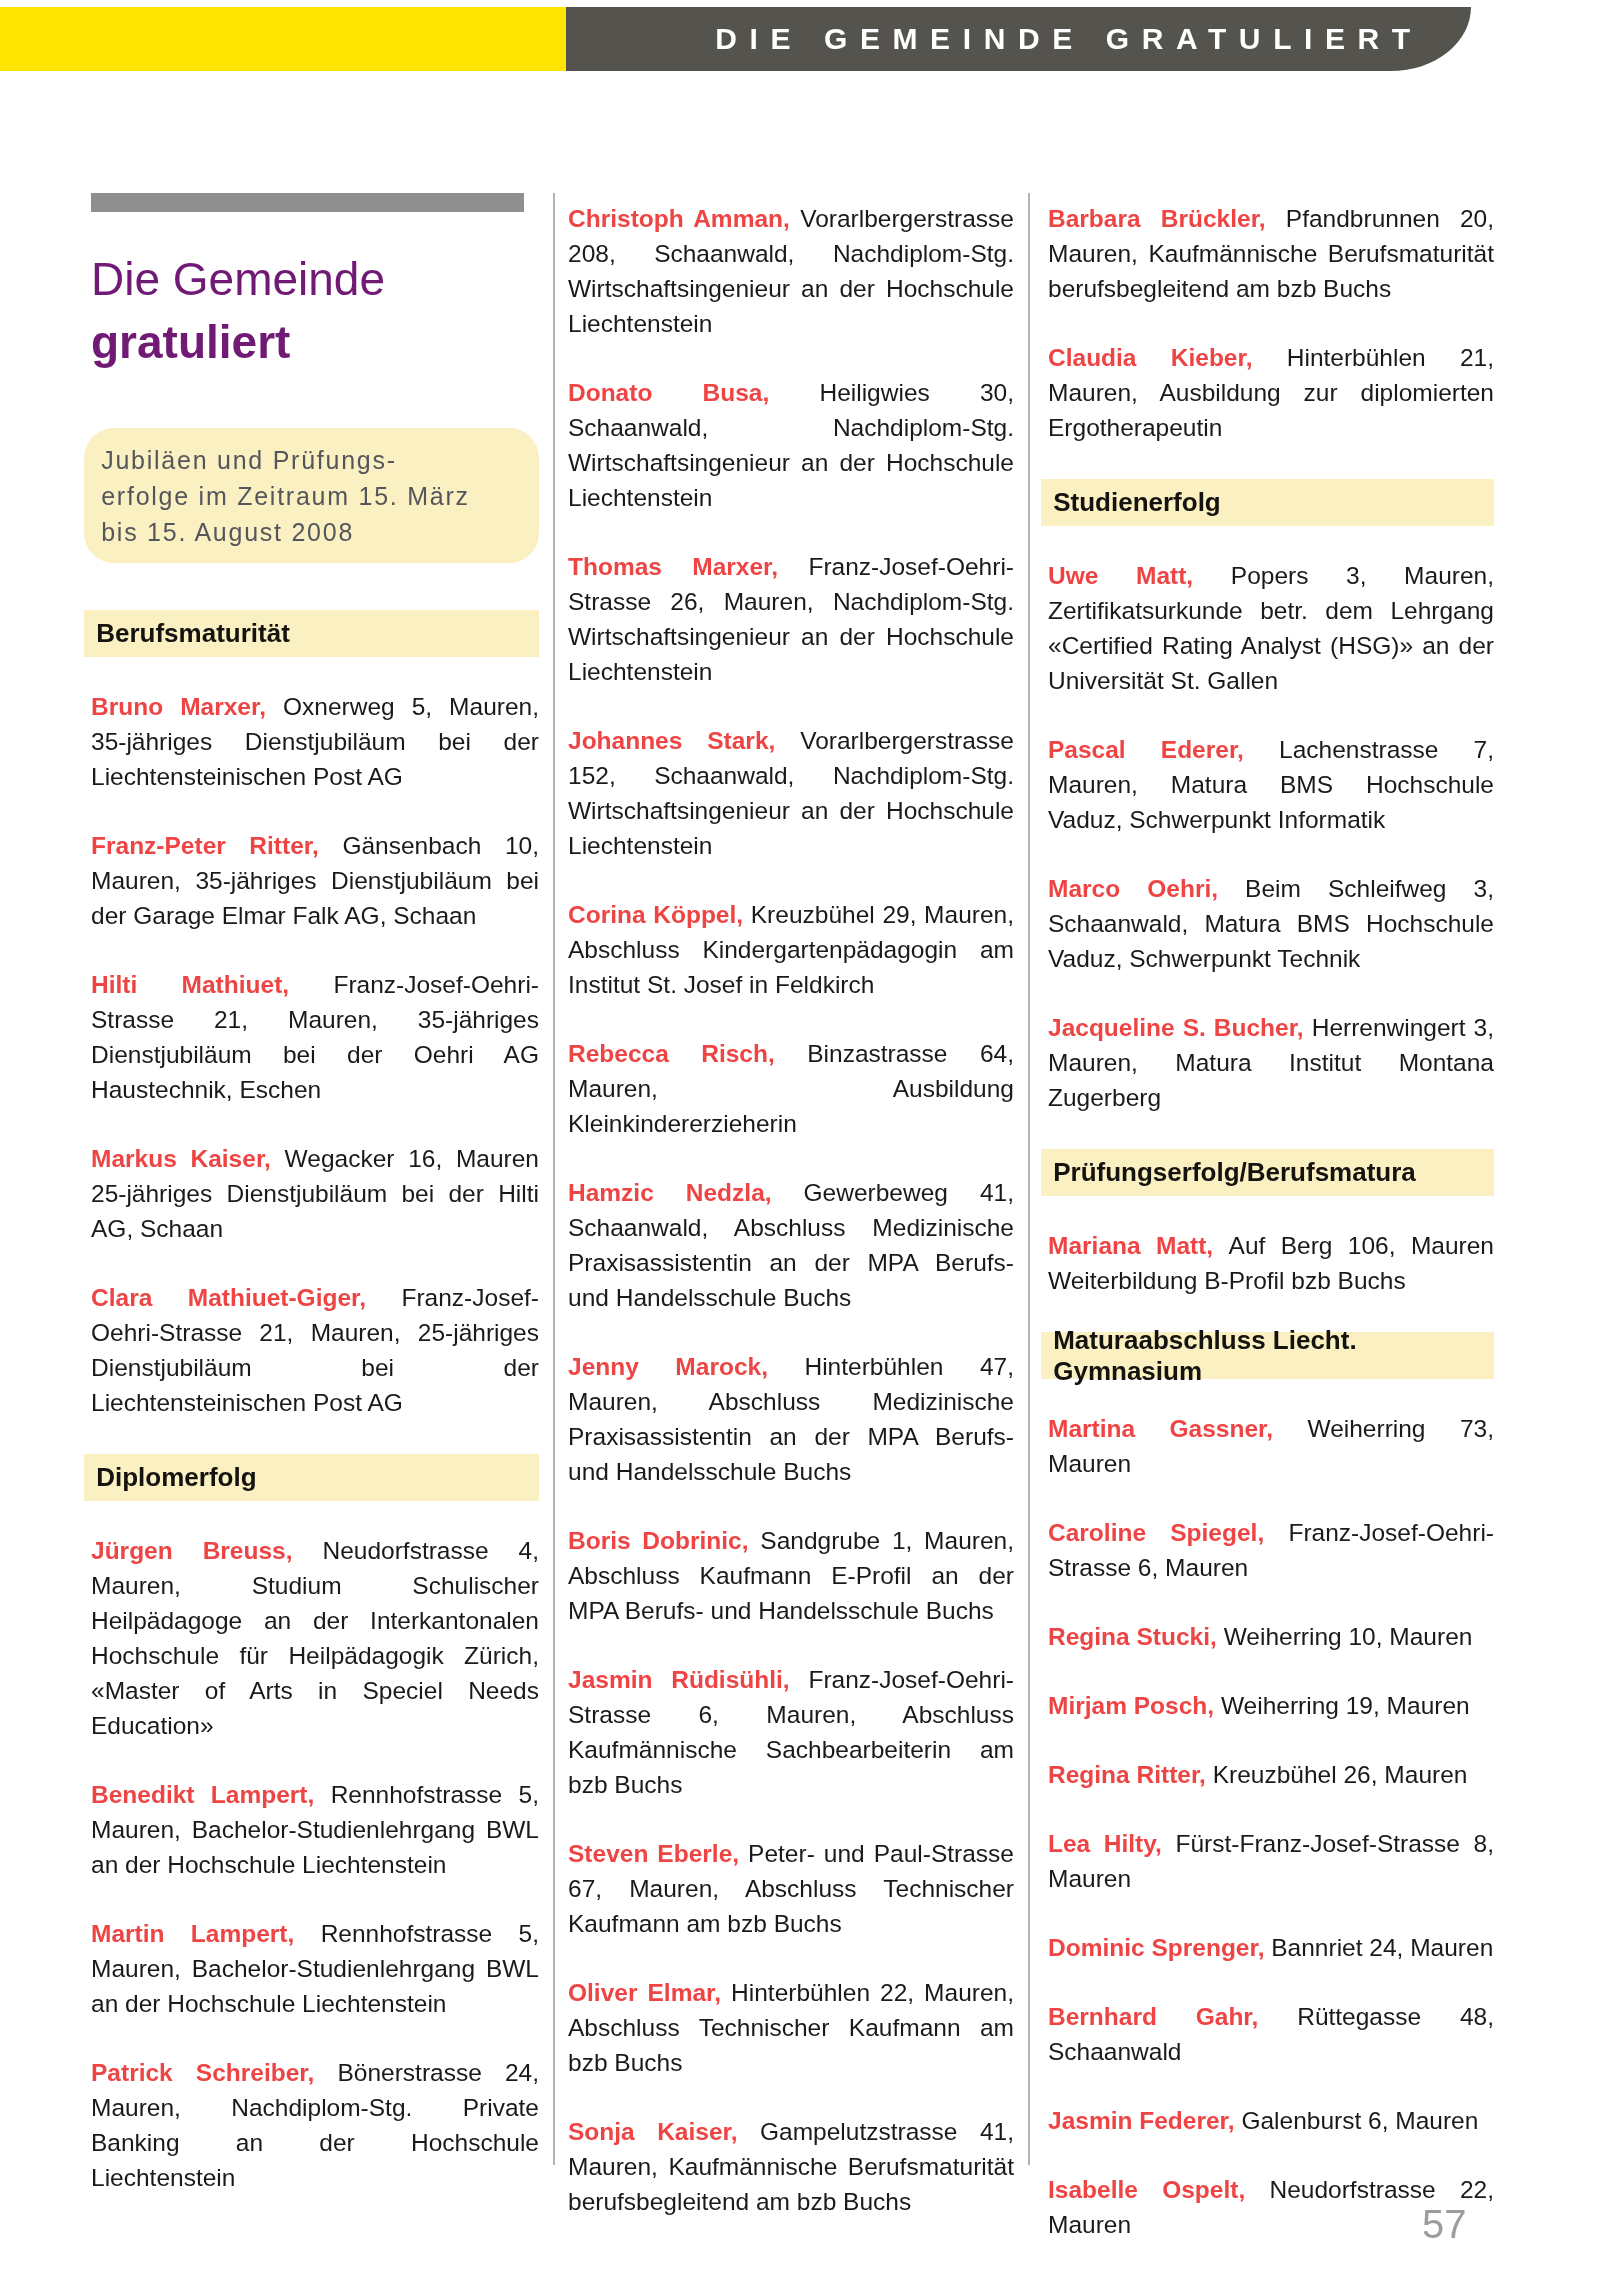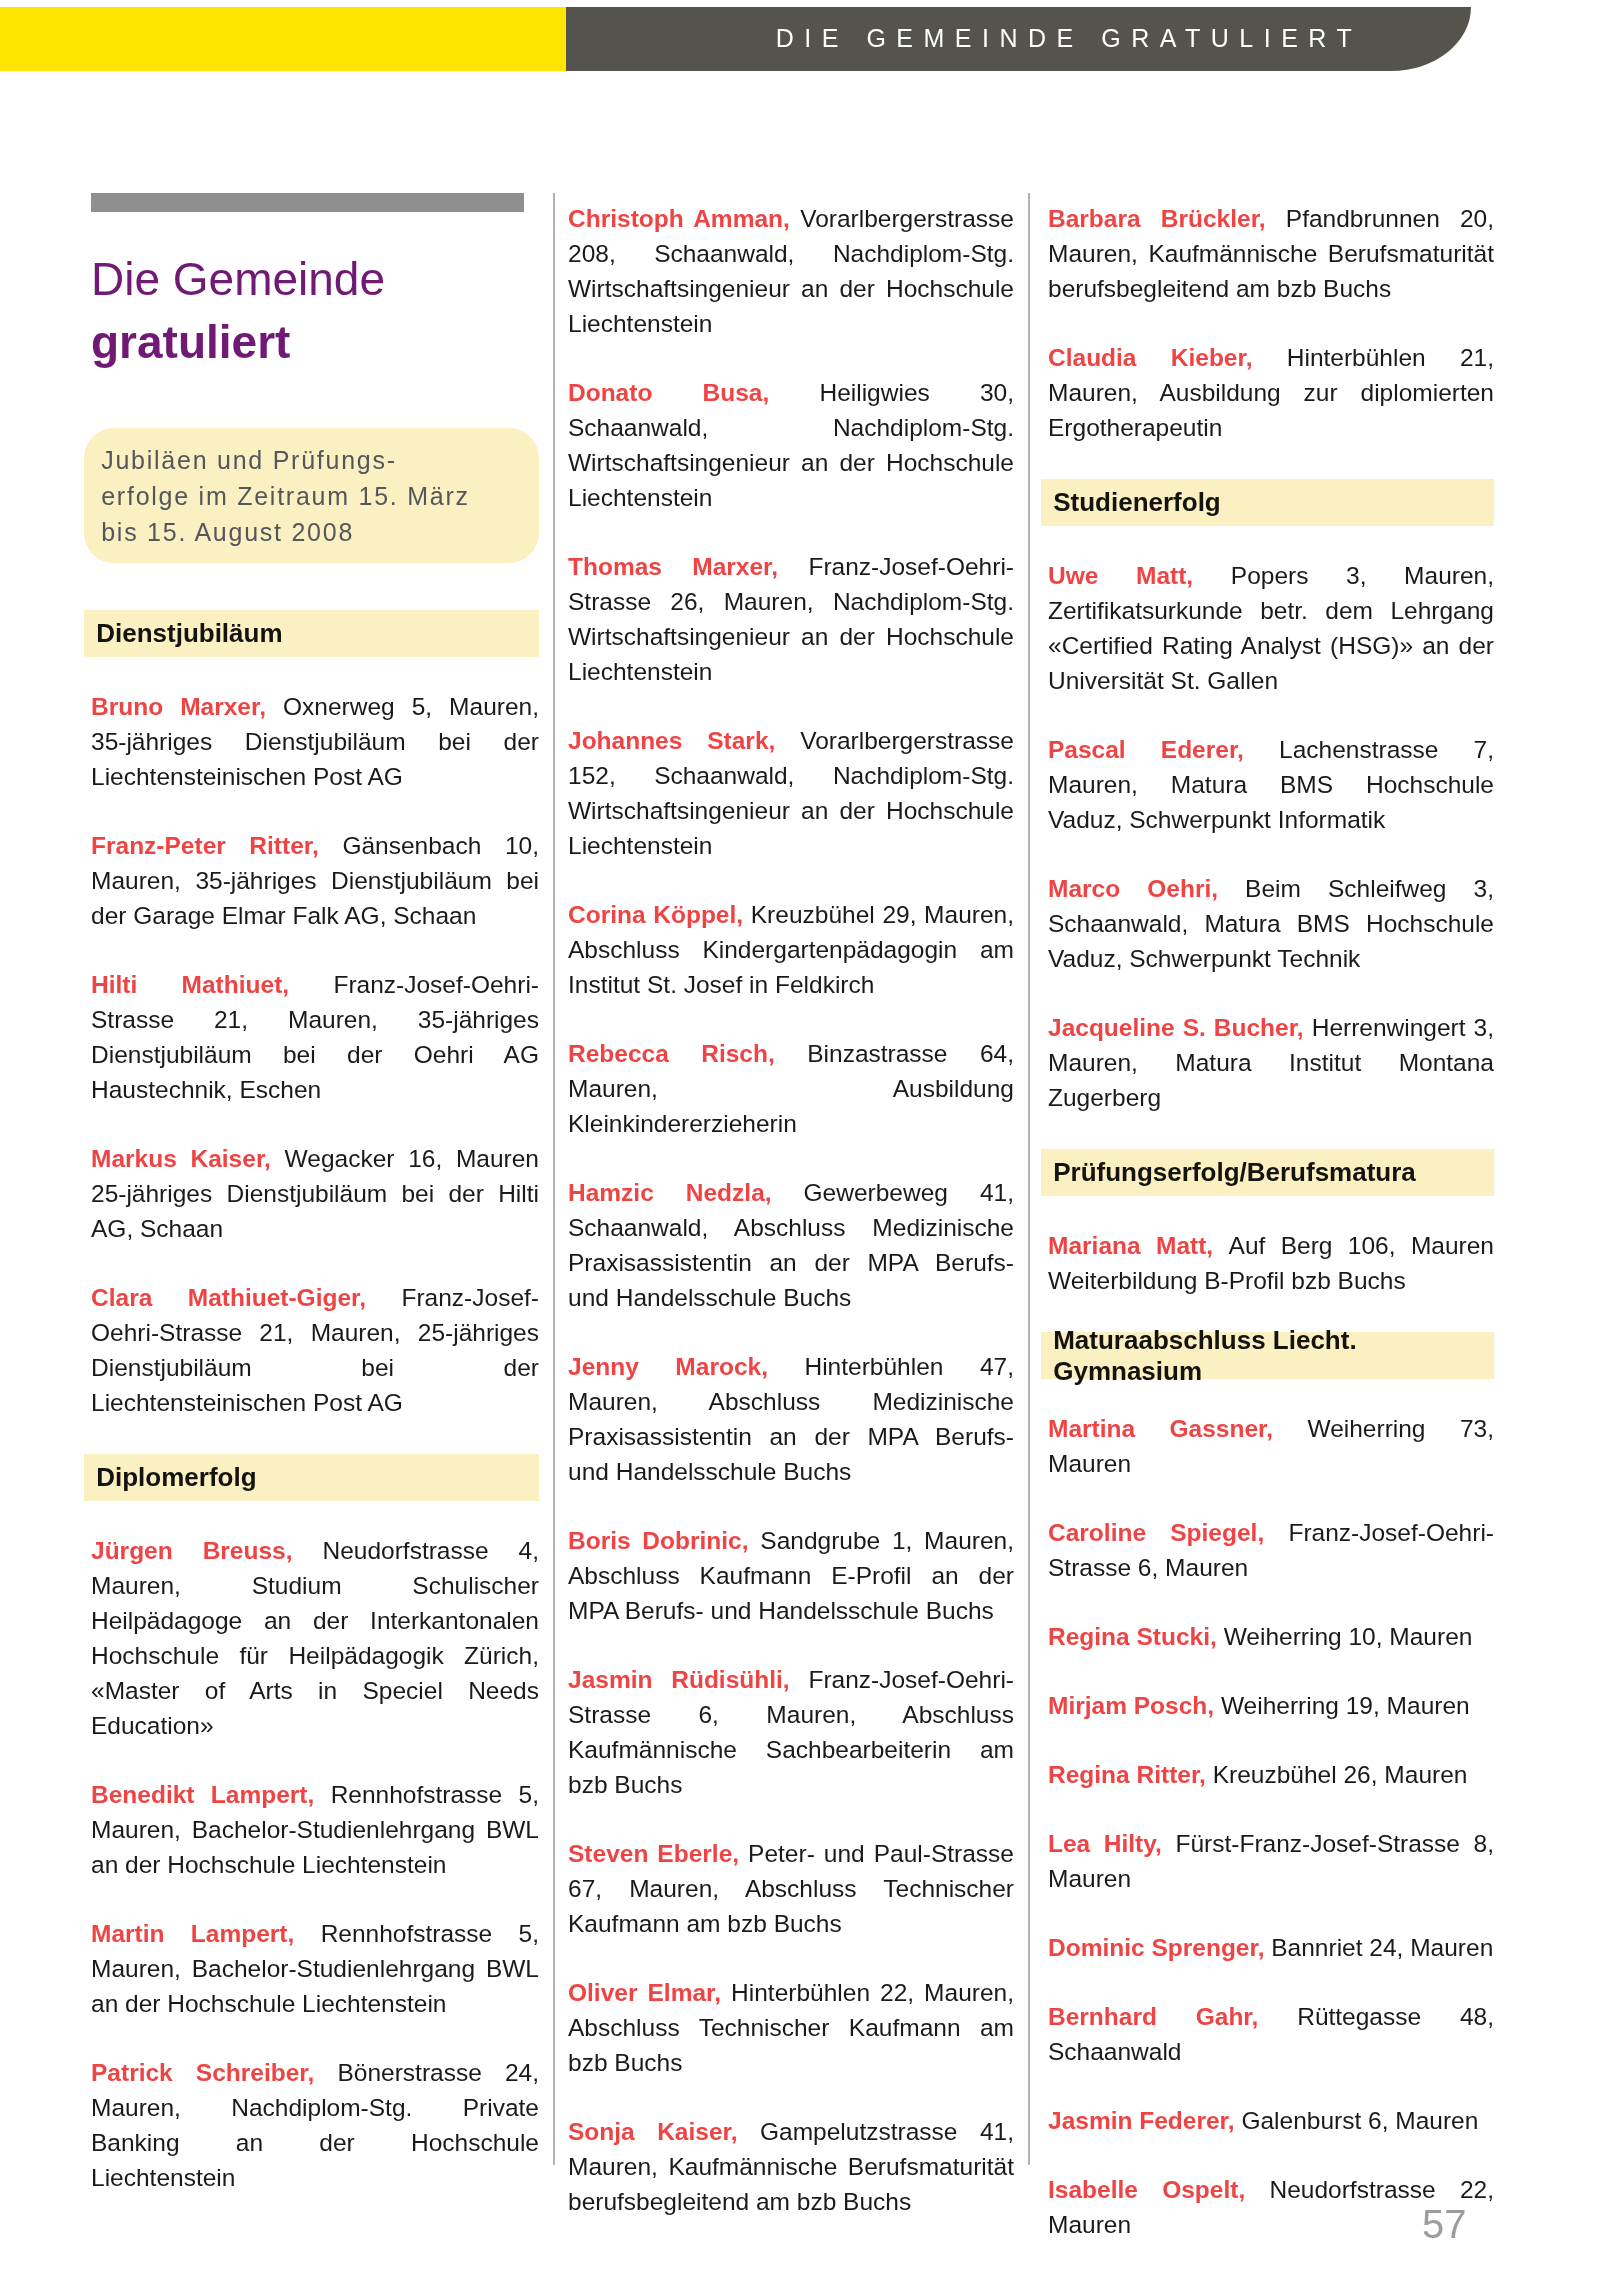--- a/index.html
+++ b/index.html
@@ -7,21 +7,21 @@
     position:relative;width:1623px;height:2295px;background:#ffffff;
     font-family:"Liberation Sans",sans-serif;overflow:hidden;margin:0 auto;
   }
   
   .hdr-yellow{position:absolute;left:0;top:6.8px;width:566px;height:64px;background:#ffe500;}
   .hdr-banner{
     position:absolute;left:566px;top:6.8px;width:905px;height:64px;background:#54534e;
     border-bottom-right-radius:80px 64px;
     display:flex;align-items:center;justify-content:center;padding-left:101px;box-sizing:border-box;
   }
-  .hdr-label{color:#ffffff;font-size:25px;font-weight:400;letter-spacing:0.42em;white-space:nowrap;}
+  .hdr-label{color:#ffffff;font-size:30px;font-weight:700;letter-spacing:0.42em;white-space:nowrap;}
   
   .vline{position:absolute;top:193px;height:1972px;width:1.7px;background:#b3b3b3;}
   .vline.v1{left:553px;}
   .vline.v2{left:1028px;}
   
   .col{position:absolute;width:446px;}
   #col-0{left:91px;top:193px;width:448px;}
   #col-1{left:568px;top:201px;}
   #col-2{left:1048px;top:201px;}
   
@@ -62,21 +62,21 @@
   <div class="col" id="col-0">
     <div class="rule"></div>
     <div class="page-title">
       <div class="t1">Die Gemeinde</div>
       <div class="t2">gratuliert</div>
     </div>
     <div class="intro-box">Jubiläen und Prüfungs-
 erfolge im Zeitraum 15. März
 bis 15. August 2008</div>
     <div>
-        <div class="section-heading">Dienstjubiläum</div>
+        <div class="section-heading">Berufsmaturität</div>
         <p class="entry"><strong>Bruno Marxer, </strong>Oxnerweg 5, Mauren, 35-jähriges Dienstjubiläum bei der Liechtensteinischen Post AG</p>
         <p class="entry"><strong>Franz-Peter Ritter, </strong>Gänsenbach 10, Mauren, 35-jähriges Dienstjubiläum bei der Garage Elmar Falk AG, Schaan</p>
         <p class="entry"><strong>Hilti Mathiuet, </strong>Franz-Josef-Oehri-Strasse 21, Mauren, 35-jähriges Dienstjubiläum bei der Oehri AG Haustechnik, Eschen</p>
         <p class="entry"><strong>Markus Kaiser, </strong>Wegacker 16, Mauren 25-jähriges Dienstjubiläum bei der Hilti AG, Schaan</p>
         <p class="entry"><strong>Clara Mathiuet-Giger, </strong>Franz-Josef-Oehri-Strasse 21, Mauren, 25-jähriges Dienstjubiläum bei der Liechtensteinischen Post AG</p>
         <div class="section-heading">Diplomerfolg</div>
         <p class="entry"><strong>Jürgen Breuss, </strong>Neudorfstrasse 4, Mauren, Studium Schulischer Heilpädagoge an der Interkantonalen Hochschule für Heilpädagogik Zürich, «Master of Arts in Speciel Needs Education»</p>
         <p class="entry"><strong>Benedikt Lampert, </strong>Rennhofstrasse 5, Mauren, Bachelor-Studienlehrgang BWL an der Hochschule Liechtenstein</p>
         <p class="entry"><strong>Martin Lampert, </strong>Rennhofstrasse 5, Mauren, Bachelor-Studienlehrgang BWL an der Hochschule Liechtenstein</p>
         <p class="entry"><strong>Patrick Schreiber, </strong>Bönerstrasse 24, Mauren, Nachdiplom-Stg. Private Banking an der Hochschule Liechtenstein</p>

